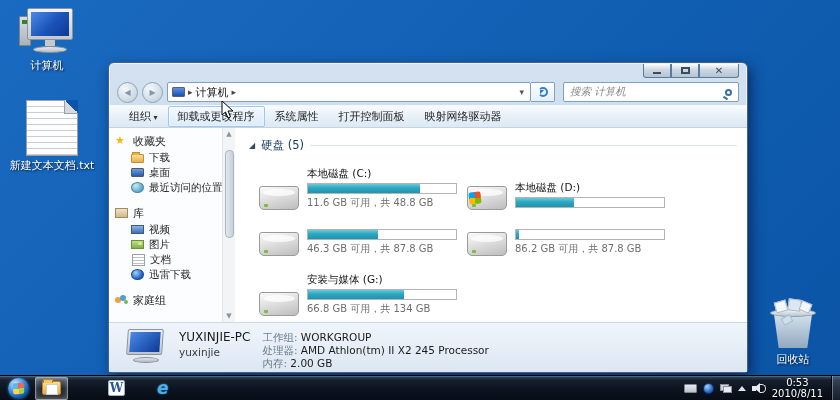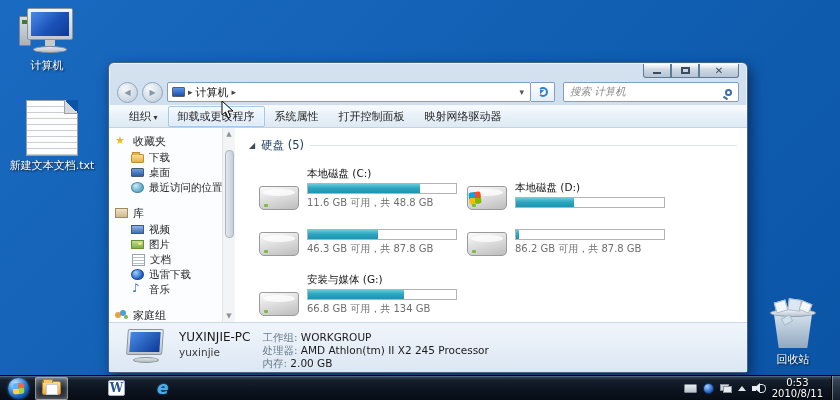--- a/index.html
+++ b/index.html
@@ -280,24 +280,20 @@
             <span class="slabel">图片</span>
           </div>
           <div class="srow child ic-document">
             <span class="sico i-document"></span>
             <span class="slabel">文档</span>
           </div>
           <div class="srow child ic-thunder">
             <span class="sico i-thunder"></span>
             <span class="slabel">迅雷下载</span>
           </div>
-          <div class="srow child ic-music">
-            <span class="sico i-music"></span>
-            <span class="slabel">音乐</span>
-          </div>
           <div class="srow gap"></div>
           <div class="srow hdr ic-homegroup">
             <span class="sico i-homegroup"></span>
             <span class="slabel">家庭组</span>
           </div>
         </div>
       <div class="side-scroll">
         <div class="sc-arrow">▲</div>
         <div class="sc-thumb"></div>
         <div class="sc-spacer"></div>

